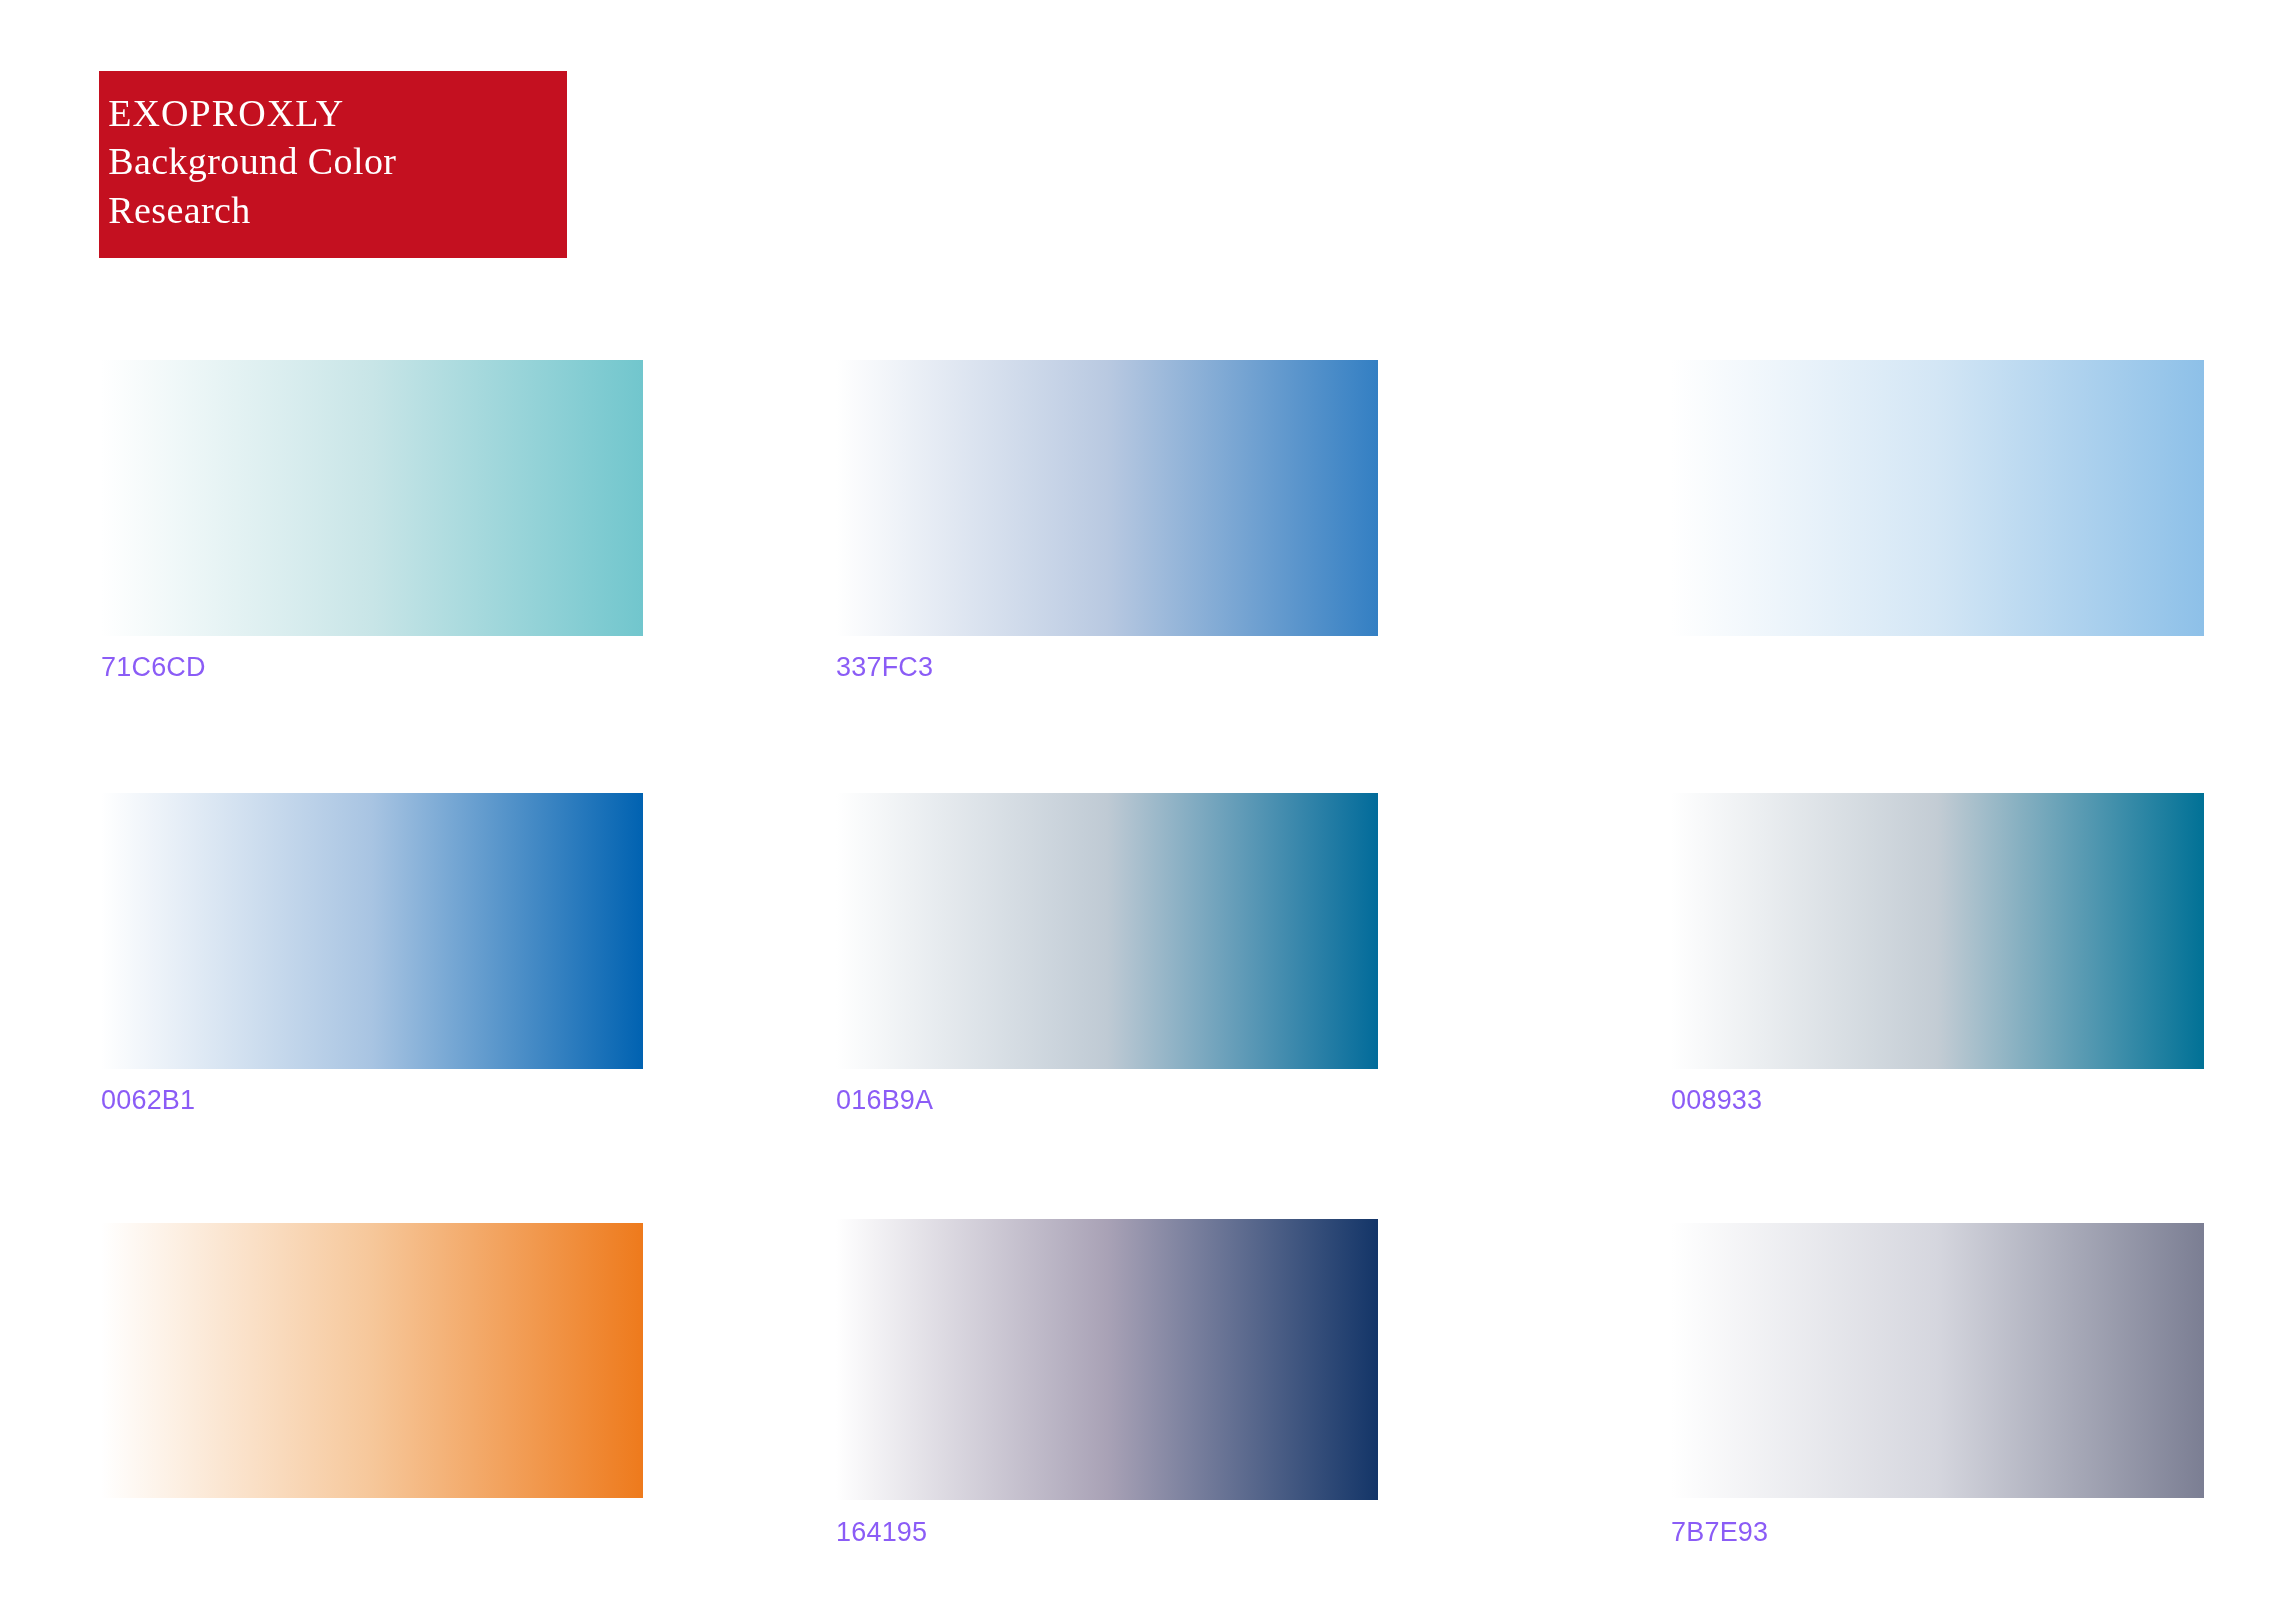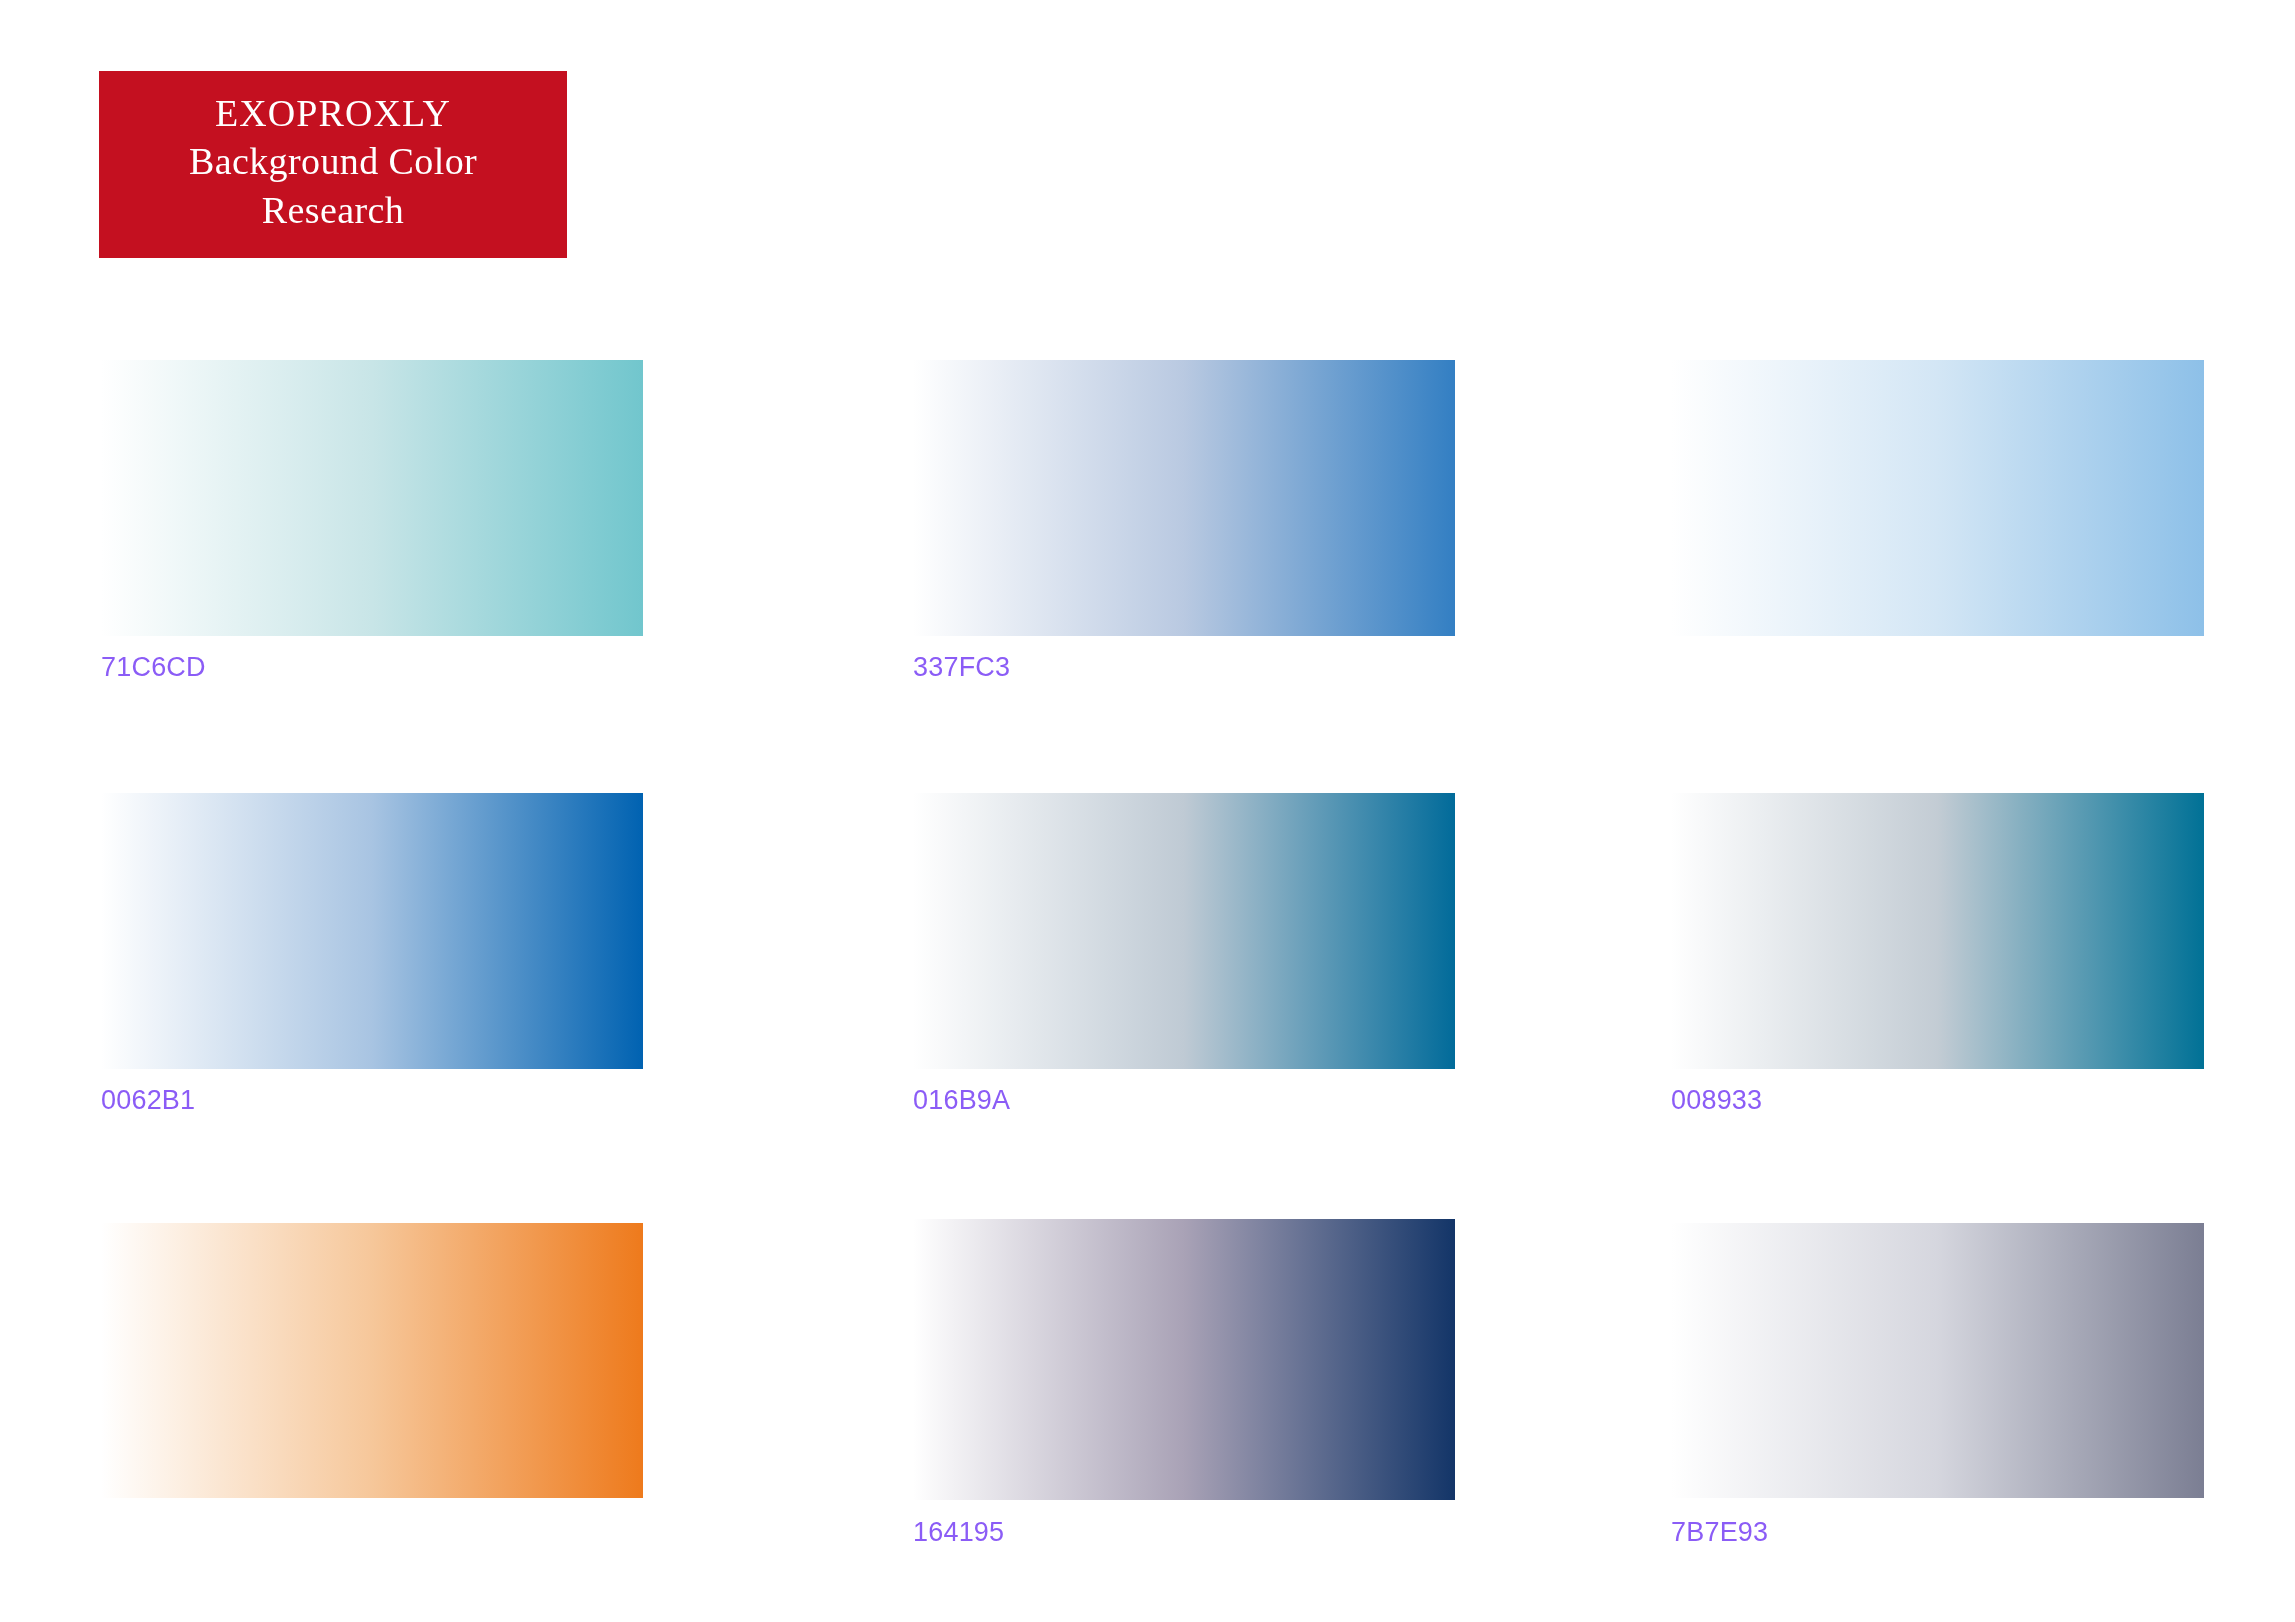--- a/index.html
+++ b/index.html
@@ -18,21 +18,21 @@
   
   .title-block {
     position: absolute;
     left: 99px;
     top: 71px;
     width: 468px;
     height: 187px;
     background: #C41020;
     display: flex;
     flex-direction: column;
-    align-items: center;
+    align-items: flex-start;
     justify-content: center;
     box-sizing: border-box;
     padding: 5.5px 9.2px 11px 9.2px;
   }
   .title-line {
     color: #ffffff;
     font-family: "Liberation Serif", serif;
     font-size: 38px;
     line-height: 1.28;
     letter-spacing: 0.4px;
@@ -64,21 +64,21 @@
     left: 0;
     font-size: 27px;
     color: #8b5cf6;
     letter-spacing: 0.2px;
     white-space: nowrap;
     font-family: "Liberation Sans", sans-serif;
   }
 
   
   .col-0 { left: 101px; width: 542px; }
-  .col-1 { left: 913px; width: 542px; }
+  .col-1 { left: 836px; width: 542px; }
   .col-2 { left: 1671px; width: 533px; }
 
   
   .row-0 { top: 360px;  height: 276px; }
   .row-1 { top: 793px;  height: 276px; }
   .row-2 { top: 1223px; height: 275px; }
   .row-2.tall { top: 1219px; height: 281px; }
 
   .lbl-row-0 { top: 652px; }
   .lbl-row-1 { top: 1085px; }

